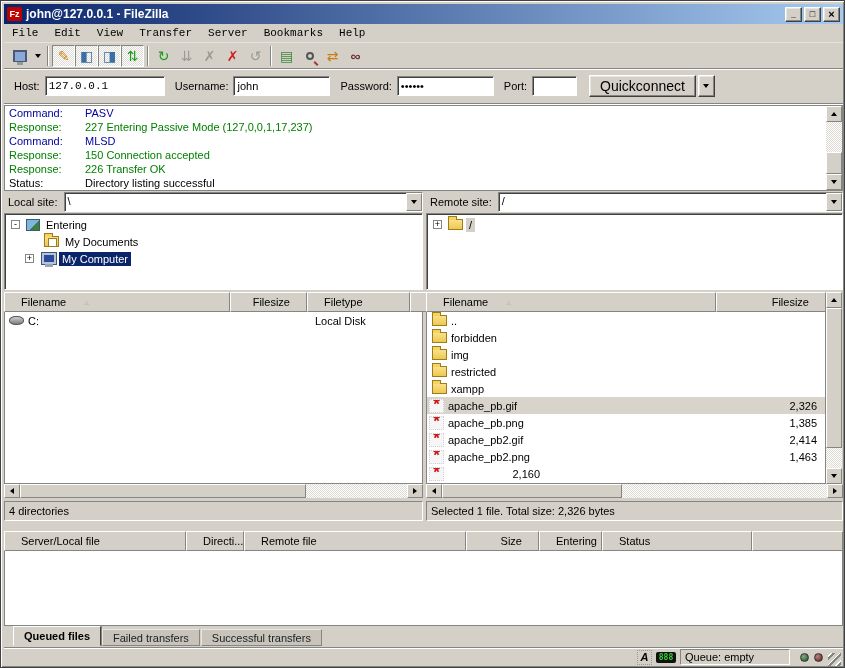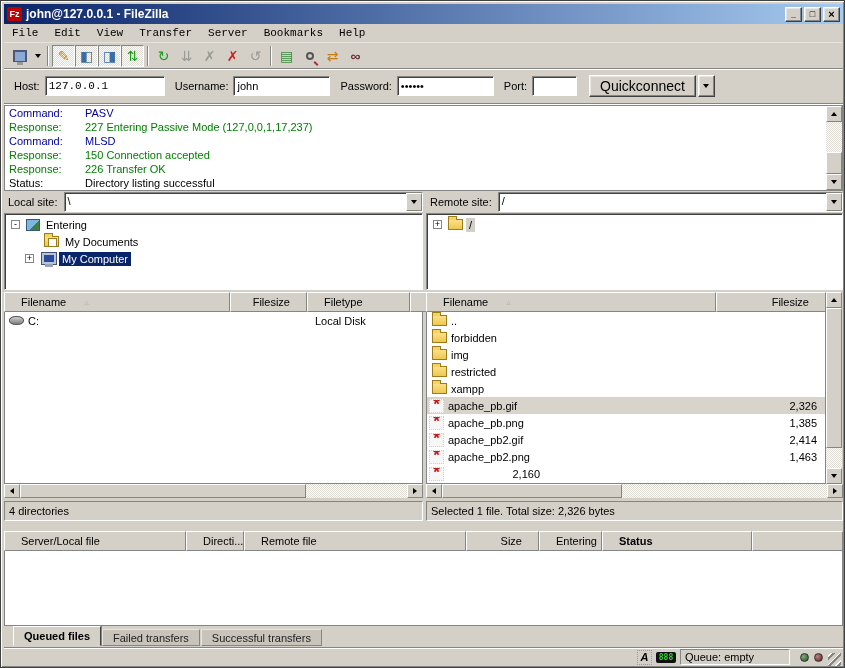--- a/index.html
+++ b/index.html
@@ -142,21 +142,21 @@
     border:1px solid; border-color:#848684 #ffffff #ffffff #848684;
     display:flex; align-items:center; padding:0 4px; background:#d4d0c8; }
   
   .lc-name{width:226px;} .lc-size{width:77px; justify-content:flex-end;} .lc-type{width:103px;} .lc-last{flex:1;}
   .c-name{width:210px; margin-left:4px; white-space:nowrap;} .c-size{width:77px;} .c-type{width:106px;}
   .rc-name{width:290px;} .rc-size{flex:1; justify-content:flex-end;}
   .r-size{width:104px;}
   
   #queue-hdr { position:absolute; left:3px; top:530px; width:839px; height:20px; display:flex; }
   .q1{width:182px;} .q2{width:58px;} .q3{width:222px;} .q4{width:73px; justify-content:flex-end;}
-  .q5{width:63px;} .q6{width:150px;font-weight:bold;} .qf{flex:1;}
+  .q5{width:63px;} .q6{width:150px;} .qf{flex:1;}
   #queue-body { position:absolute; left:3px; top:550px; width:839px; height:75px; background:#fff;
     border:1px solid #848684; border-top:none; }
   
   #tabs { position:absolute; left:12px; top:626px; width:839px; height:19px; display:flex; align-items:flex-end; }
   .tab { padding:2px 10px 3px 10px; border:1px solid; border-color:#ffffff #848684 #d4d0c8 #ffffff;
     background:#d4d0c8; margin-right:1px; }
   .tab.active { font-weight:bold; background:#d4d0c8; padding-top:3px;
     border-color:#ffffff #404040 #d4d0c8 #ffffff; box-shadow:1px 0 0 #848684; position:relative; z-index:2; }
   .tab.inactive { background:#c8c4bc; color:#222; height:17px; border-color:#e8e6e0 #848684 #848684 #e8e6e0; }
   

